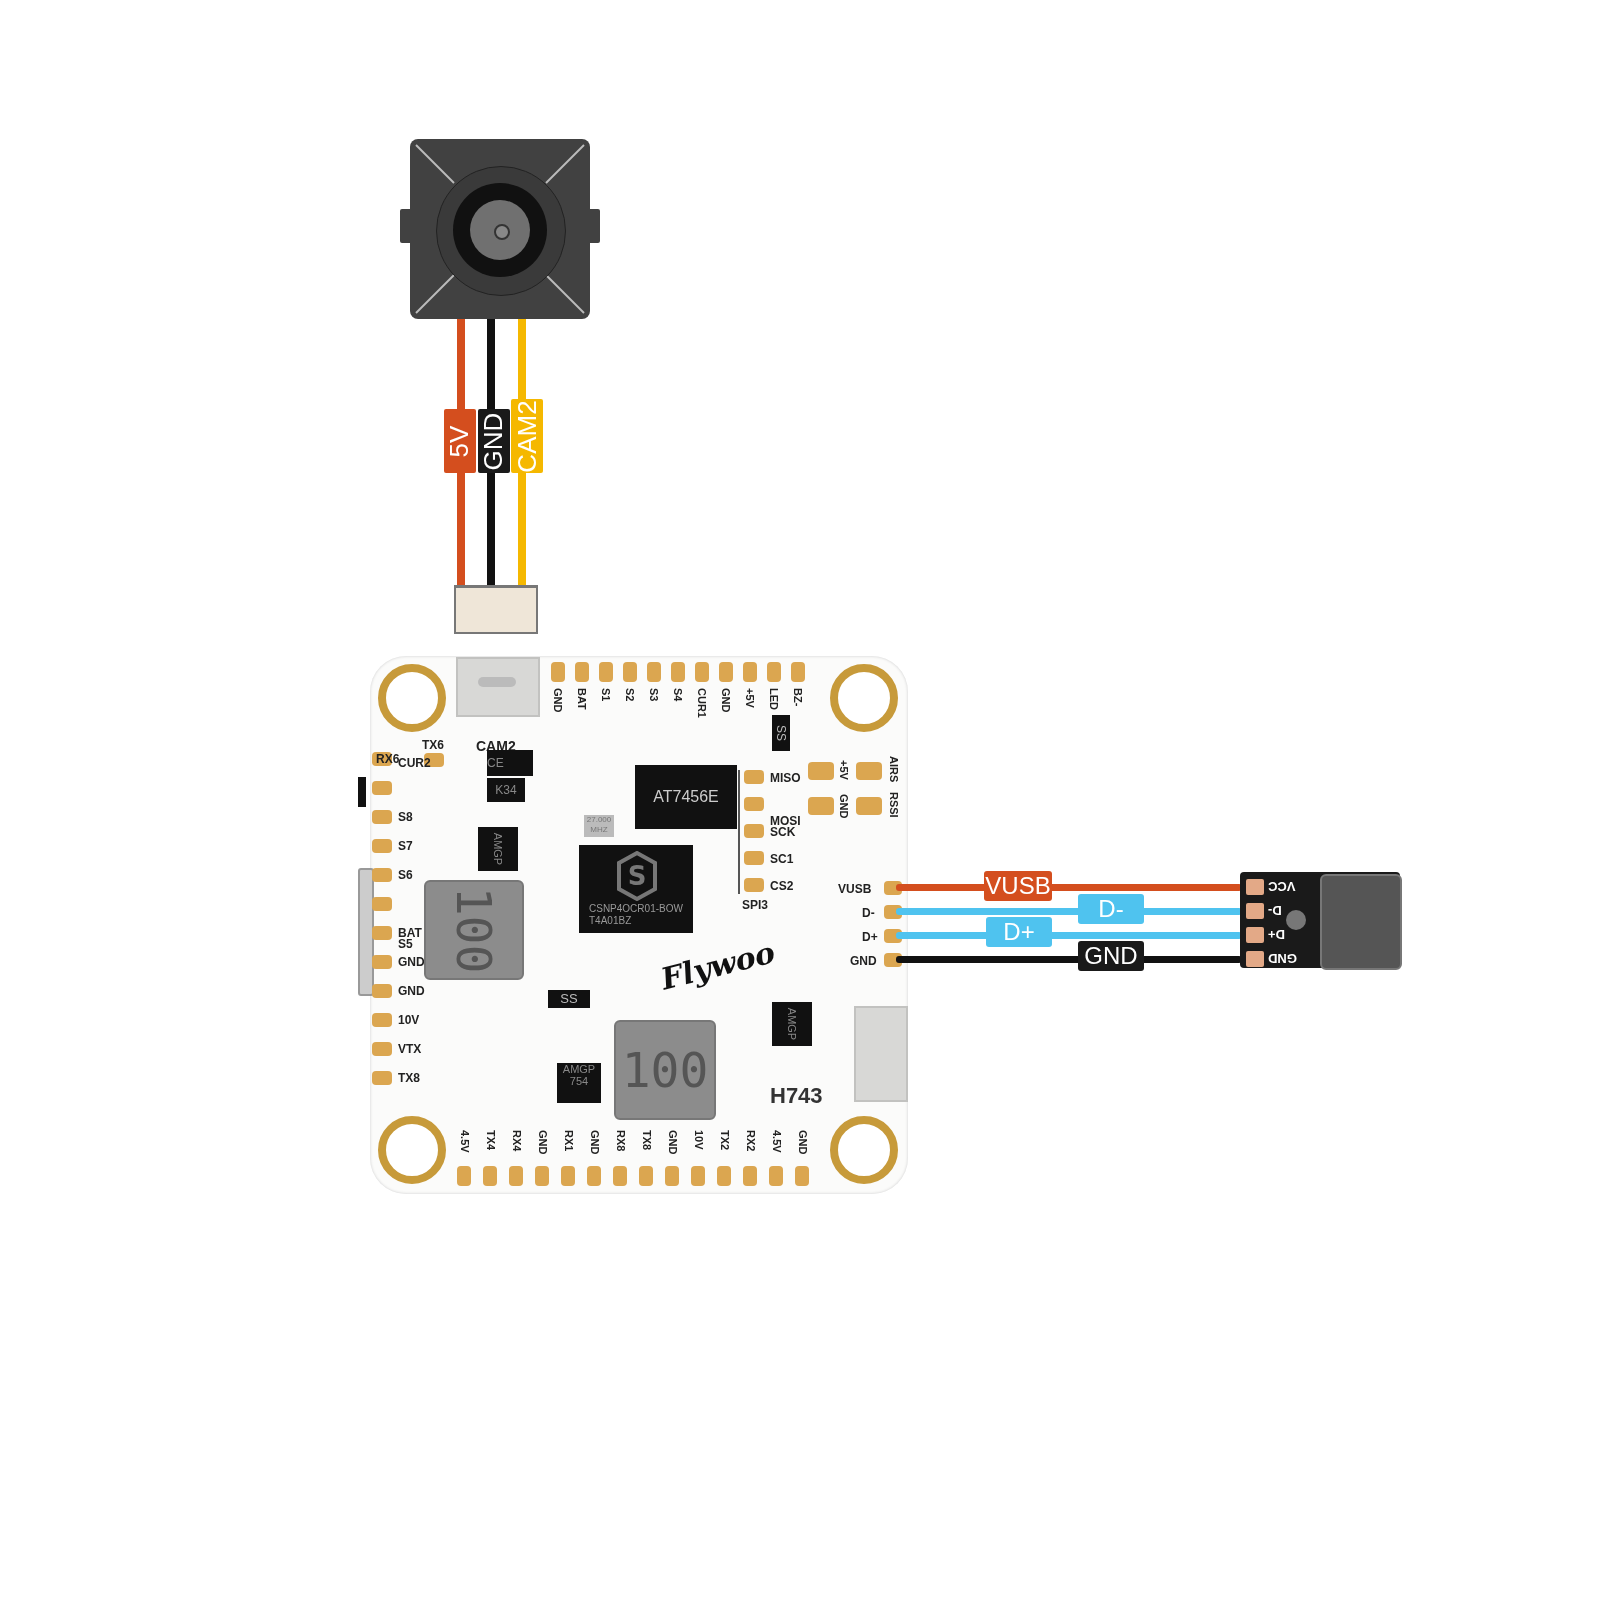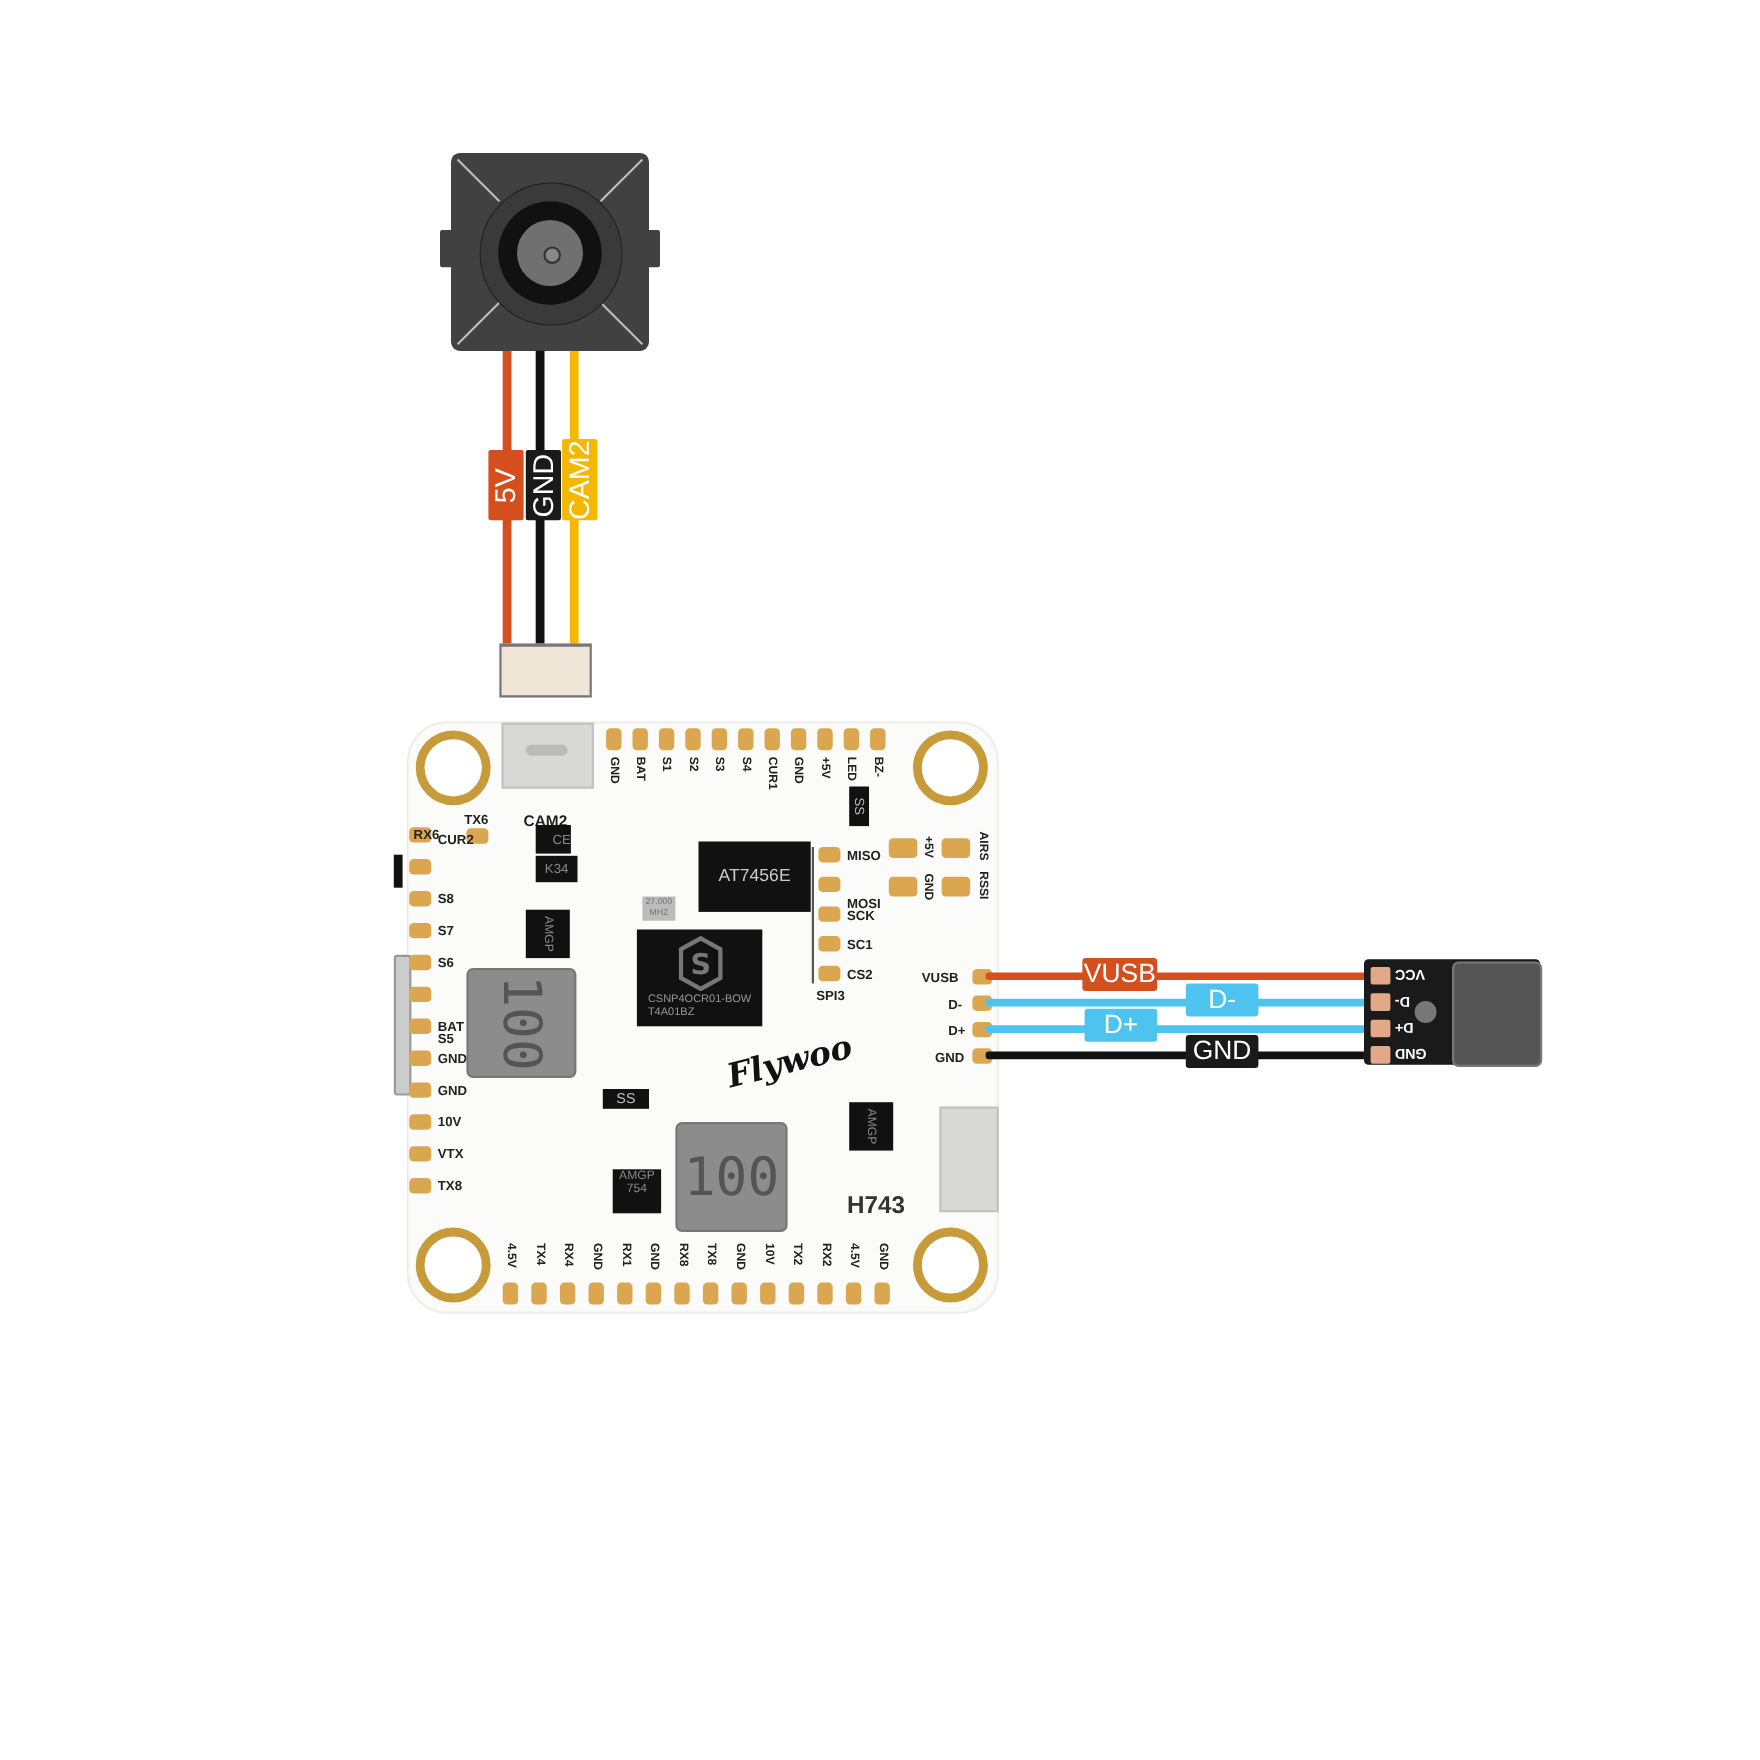--- a/index.html
+++ b/index.html
@@ -212,21 +212,21 @@
   </svg>
   <div style="position:absolute;left:10px;top:58px;font-size:10px;color:#999;">CSNP4OCR01-BOW</div>
   <div style="position:absolute;left:10px;top:70px;font-size:10px;color:#999;">T4A01BZ</div>
 </div>
 
 <div class="abs" style="left:584px;top:815px;width:30px;height:22px;background:#bbb;font-size:8px;color:#777;text-align:center;line-height:10px;">
   <div>27.000</div>
     <div>MHZ</div>
 </div>
 
-<div class="abs chip" style="left:487px;top:750px;width:32px;height:26px;font-size:12px;color:#888;text-align:right;line-height:26px;"><span>CE</span></div>
+<div class="abs chip" style="left:487px;top:750px;width:46px;height:26px;font-size:12px;color:#888;text-align:left;line-height:26px;"><span>CE</span></div>
 <div class="abs chip" style="left:487px;top:778px;width:38px;height:24px;font-size:12px;color:#888;text-align:center;line-height:24px;"><span>K34</span></div>
 
 <div class="abs chip" style="left:478px;top:827px;width:40px;height:44px;font-size:11px;color:#888;display:flex;align-items:center;justify-content:center;">
     <span style="transform:rotate(90deg);">AMGP</span>
   </div>
 <div class="abs chip" style="left:557px;top:1063px;width:44px;height:40px;font-size:11px;color:#888;text-align:center;">
     <div>AMGP</div>
     <div>754</div>
   </div>
 <div class="abs chip" style="left:772px;top:1002px;width:40px;height:44px;font-size:11px;color:#888;display:flex;align-items:center;justify-content:center;">

